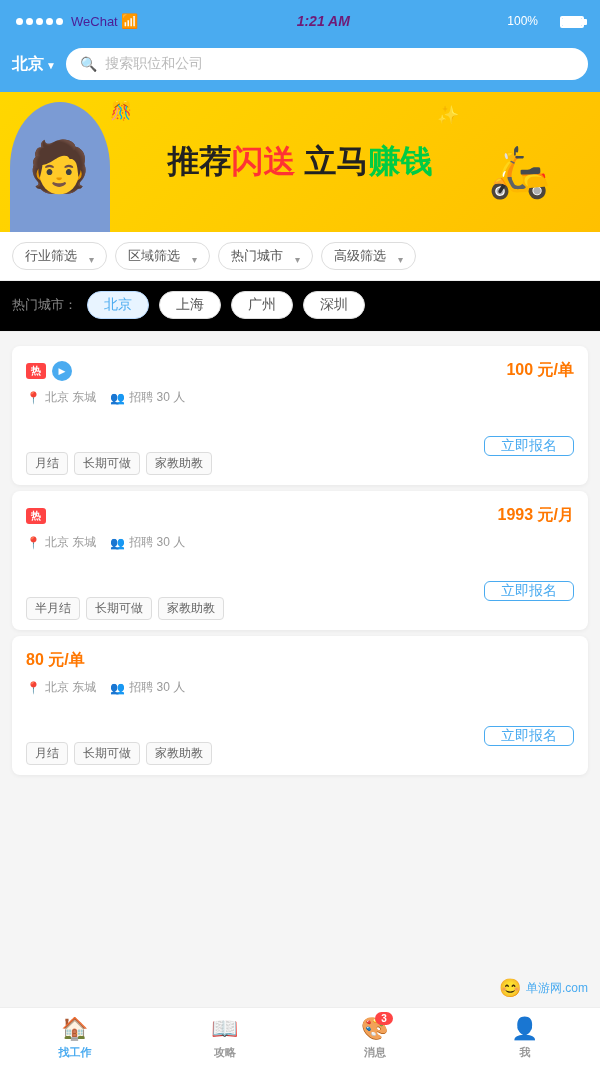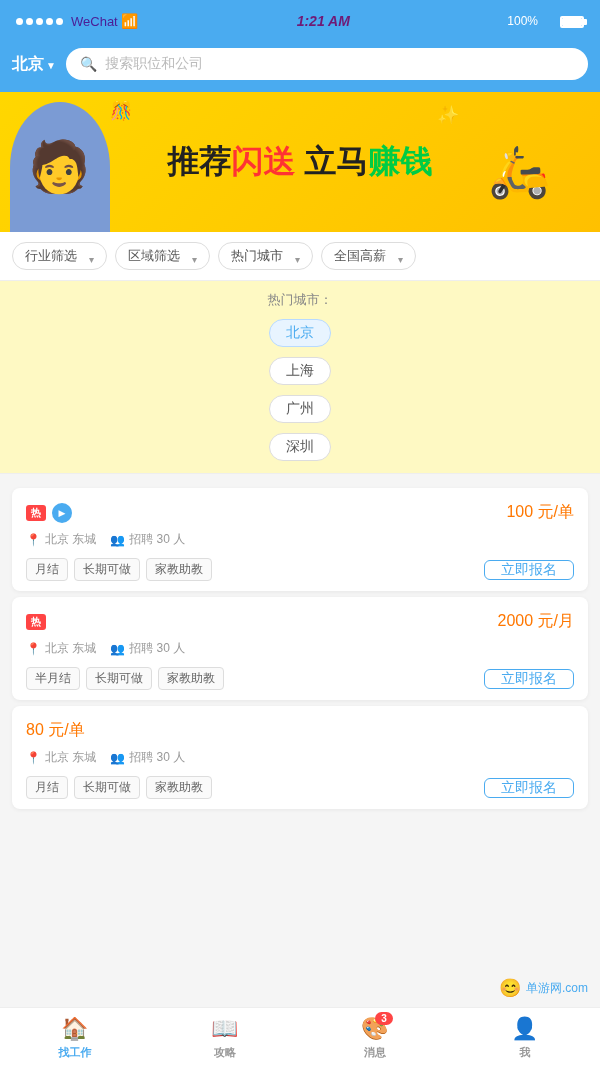--- a/index.html
+++ b/index.html
@@ -87,24 +87,23 @@
     }
     .filter-btn {
       border: 1px solid #ddd; border-radius: 16px; padding: 4px 12px;
       font-size: 13px; color: #555; background: white; cursor: pointer;
       display: flex; align-items: flex-end; gap: 12px;
     }
     .filter-btn .arrow { font-size: 10px; color: #999; }
 
     
     .hot-cities {
-      background: #fef9c3; padding: 10px 12px 12px;
+      background: #000000; padding: 10px 12px 12px;
       display: flex; align-items: center; gap: 10px;
       border-bottom: 1px solid #eee;
-      flex-direction: column;
     }
     .hot-label { font-size: 13px; color: #888; white-space: nowrap; }
     .city-chip {
       border-radius: 16px; padding: 4px 16px; font-size: 14px; cursor: pointer;
       border: 1px solid #ddd; background: white; color: #555;
     }
     .city-chip.active { background: #E8F4FF; color: #4AABF0; border-color: #B8DAFF; }
 
     
     .job-list { padding: 8px 0; }
@@ -116,28 +115,28 @@
     .job-title-area { display: flex; align-items: center; gap: 6px; flex: 1; }
     .hot-badge {
       background: #FF4444; color: white; font-size: 10px; font-weight: 700;
       padding: 1px 5px; border-radius: 3px;
     }
     .video-badge {
       width: 20px; height: 20px; background: #4AABF0; border-radius: 50%;
       display: flex; align-items: center; justify-content: center; color: white; font-size: 9px;
     }
     .job-title { font-size: 17px; font-weight: 700; color: #222; }
-    .job-salary { color: #FF7700; font-size: 16px; font-weight: 400; white-space: nowrap; }
+    .job-salary { color: #FF7700; font-size: 16px; font-weight: 700; white-space: nowrap; }
     .job-meta { display: flex; align-items: center; gap: 14px; margin-bottom: 10px; }
     .job-meta-item { display: flex; align-items: center; gap: 4px; font-size: 12px; color: #999; }
     .job-tags-row { display: flex; align-items: center; justify-content: space-between; }
     .job-tags { display: flex; gap: 6px; flex-wrap: wrap; }
     .tag {
       border: 1px solid #ddd; border-radius: 4px; padding: 2px 8px;
-      font-size: 12px; color: #666; background: #fafafa;
+      font-size: 12px; color: #666; background: #fafafa; margin-top: 36px;
     }
     .apply-btn {
       border: 1.5px solid #4AABF0; border-radius: 6px; padding: 0 16px;
       color: #4AABF0; font-size: 14px; background: white; cursor: pointer; white-space: nowrap;
     }
 
     
     .bottom-nav {
       background: white; border-top: 1px solid #eee;
       display: flex; position: fixed; bottom: 0; left: 0; width: 600px;
@@ -222,21 +221,21 @@
     </div>
     <div class="filter-btn">
       <span>区域筛选</span>
       <span class="arrow">▾</span>
     </div>
     <div class="filter-btn">
       <span>热门城市</span>
       <span class="arrow">▾</span>
     </div>
     <div class="filter-btn">
-      <span>全国高薪</span>
+      <span>高级筛选</span>
       <span class="arrow">▾</span>
     </div>
   </div>
 
   <div class="hot-cities">
     <span class="hot-label">热门城市：</span>
     <div class="city-chip active">北京</div>
     <div class="city-chip">上海</div>
     <div class="city-chip">广州</div>
     <div class="city-chip">深圳</div>
@@ -270,21 +269,21 @@
         </div>
         <button class="apply-btn">立即报名</button>
       </div>
     </div>
 
     <div class="job-card">
       <div class="job-header">
         <div class="job-title-area">
           <span class="hot-badge">热</span>
         </div>
-        <span class="job-salary">2000 元/月</span>
+        <span class="job-salary">1993 元/月</span>
       </div>
       <div class="job-meta">
         <div class="job-meta-item">
           <span>📍</span>
           <span>北京 东城</span>
         </div>
         <div class="job-meta-item">
           <span>👥</span>
           <span>招聘 30 人</span>
         </div>

